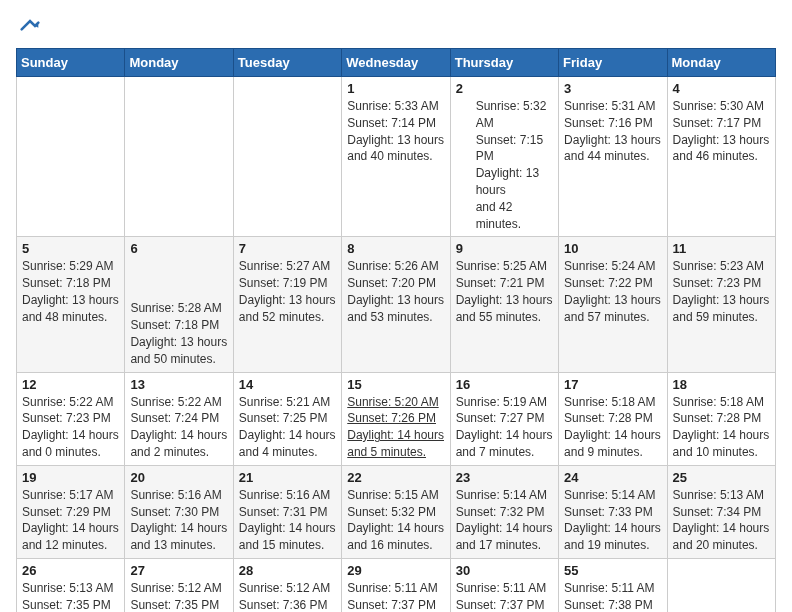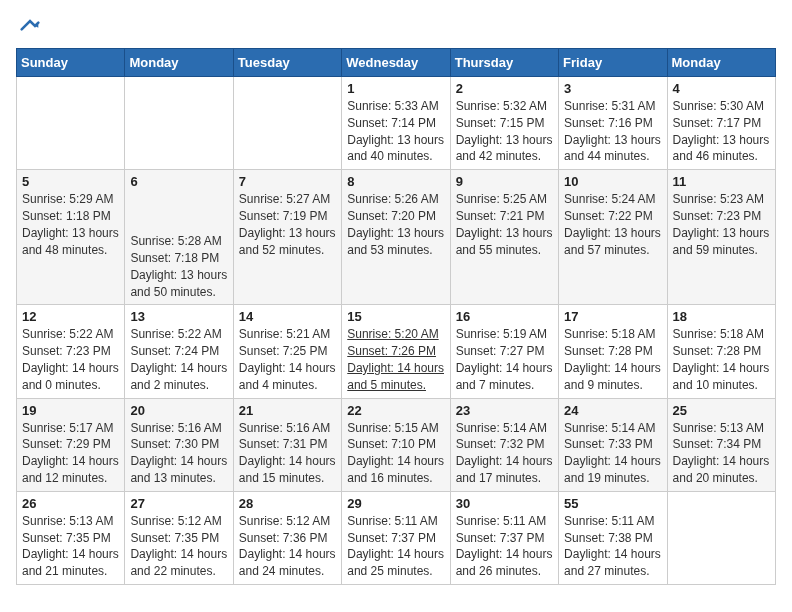--- a/index.html
+++ b/index.html
@@ -131,21 +131,21 @@
         <td></td>
         <td>
           <span class="day-number">1</span>
           <div class="day-info" style="white-space: pre-line;">Sunrise: 5:33 AM
 Sunset: 7:14 PM
 Daylight: 13 hours
 and 40 minutes.</div>
         </td>
         <td>
           <span class="day-number">2</span>
-          <div class="day-info" style="white-space: pre-line;">Sunrise: 5:32 AM
+          <div class="day-info" style="white-space: pre-line; margin-left: 20px;">Sunrise: 5:32 AM
 Sunset: 7:15 PM
 Daylight: 13 hours
 and 42 minutes.</div>
         </td>
         <td>
           <span class="day-number">3</span>
           <div class="day-info" style="white-space: pre-line;">Sunrise: 5:31 AM
 Sunset: 7:16 PM
 Daylight: 13 hours
 and 44 minutes.</div>
@@ -155,21 +155,21 @@
           <div class="day-info" style="white-space: pre-line;">Sunrise: 5:30 AM
 Sunset: 7:17 PM
 Daylight: 13 hours
 and 46 minutes.</div>
         </td>
       </tr>
       <tr class="row-alt">
         <td>
           <span class="day-number">5</span>
           <div class="day-info" style="white-space: pre-line;">Sunrise: 5:29 AM
-Sunset: 1:18 PM
+Sunset: 7:18 PM
 Daylight: 13 hours
 and 48 minutes.</div>
         </td>
         <td>
           <span class="day-number">6</span>
           <div class="day-info" style="white-space: pre-line; margin-top: 44px;">Sunrise: 5:28 AM
 Sunset: 7:18 PM
 Daylight: 13 hours
 and 50 minutes.</div>
         </td>
@@ -278,21 +278,21 @@
         <td>
           <span class="day-number">21</span>
           <div class="day-info" style="white-space: pre-line;">Sunrise: 5:16 AM
 Sunset: 7:31 PM
 Daylight: 14 hours
 and 15 minutes.</div>
         </td>
         <td>
           <span class="day-number">22</span>
           <div class="day-info" style="white-space: pre-line;">Sunrise: 5:15 AM
-Sunset: 7:10 PM
+Sunset: 5:32 PM
 Daylight: 14 hours
 and 16 minutes.</div>
         </td>
         <td>
           <span class="day-number">23</span>
           <div class="day-info" style="white-space: pre-line;">Sunrise: 5:14 AM
 Sunset: 7:32 PM
 Daylight: 14 hours
 and 17 minutes.</div>
         </td>

